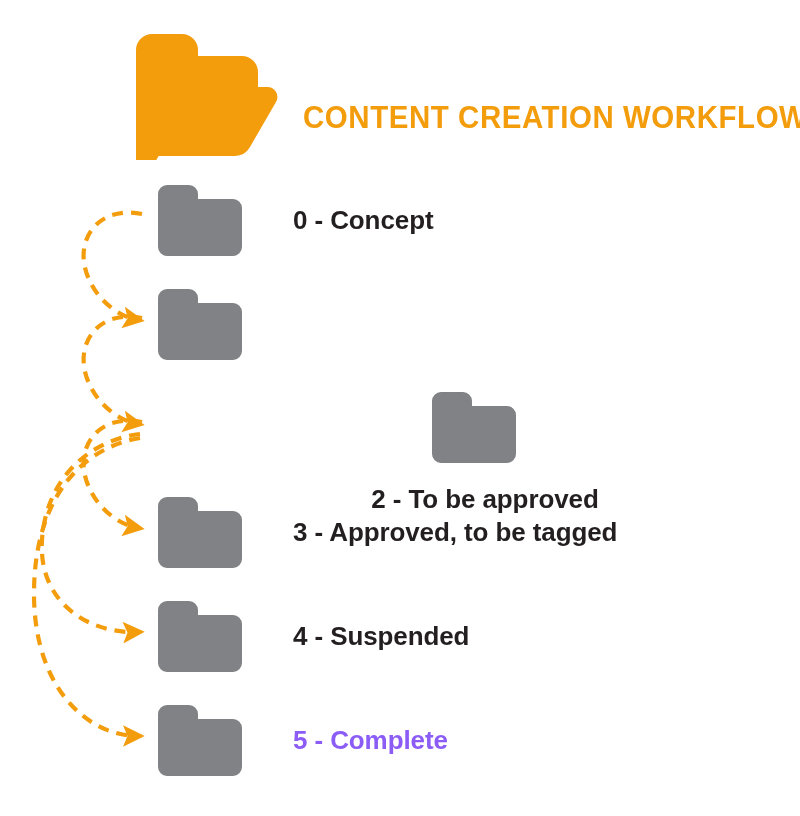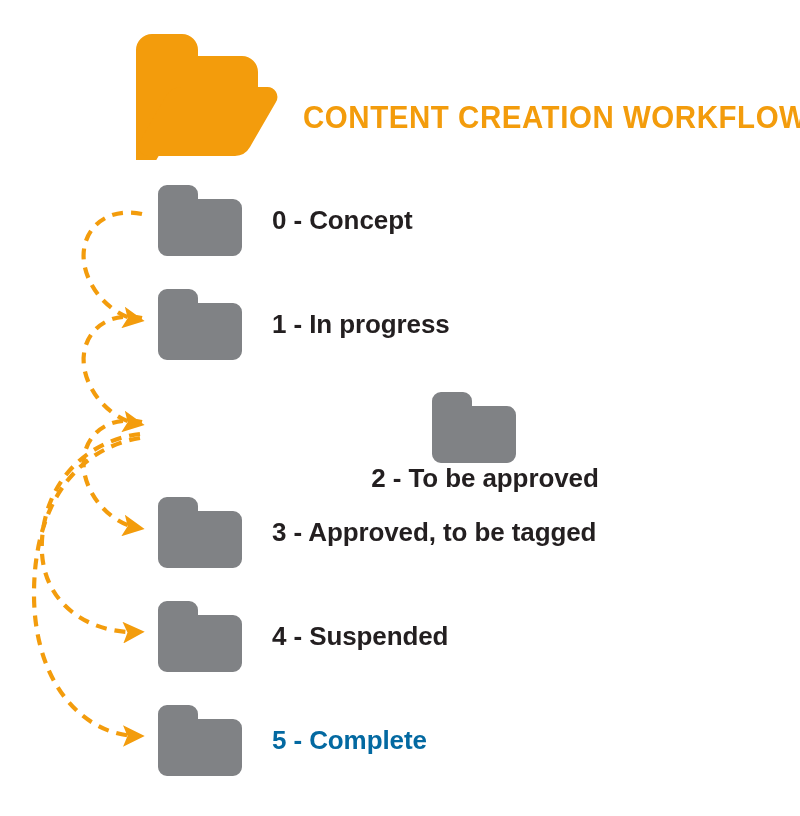--- a/index.html
+++ b/index.html
@@ -71,39 +71,40 @@
     width: 800px;
     height: 816px;
   }
   .step-row {
     position: absolute;
     left: 150px;
     width: 640px;
     height: 72px;
     display: flex;
     align-items: center;
+    gap: 21px;
   }
   .step-folder {
     flex: 0 0 auto;
     width: 92px;
     height: 71px;
     position: relative;
   }
   .step-label {
     flex: 1 1 auto;
     margin-left: 30px;
     font-family: "Liberation Sans", sans-serif;
     font-size: 26px;
     font-weight: bold;
     color: #231F20;
     white-space: nowrap;
     letter-spacing: -0.1px;
   }
   .step-label.is-complete {
-    color: #0369a1;
+    color: #8b5cf6;
   }
 </style>
 </head>
 <body>
 
 <div id="canvas">
 
   <div class="header">
 
     <svg class="header-logo" viewBox="0 0 160 132" aria-hidden="true">
@@ -167,21 +168,20 @@
       </div>
       <div class="step-label">0 - Concept</div>
     </div>
 
     <div class="step-row" style="top:288px;">
       <div class="step-folder">
         <svg viewBox="0 0 92 71" width="92" height="71" aria-hidden="true">
           <path d="M8 9 a9 9 0 0 1 9 -9 h22 a9 9 0 0 1 9 9 v5 h35 a9 9 0 0 1 9 9 v39 a9 9 0 0 1 -9 9 h-66 a9 9 0 0 1 -9 -9 z" fill="#808285"></path>
         </svg>
       </div>
-      <div class="step-label">1 - In progress</div>
     </div>
 
     <div class="step-row" style="top:392px;flex-direction:column;">
       <div class="step-folder">
         <svg viewBox="0 0 92 71" width="92" height="71" aria-hidden="true">
           <path d="M8 9 a9 9 0 0 1 9 -9 h22 a9 9 0 0 1 9 9 v5 h35 a9 9 0 0 1 9 9 v39 a9 9 0 0 1 -9 9 h-66 a9 9 0 0 1 -9 -9 z" fill="#808285"></path>
         </svg>
       </div>
       <div class="step-label">2 - To be approved</div>
     </div>

